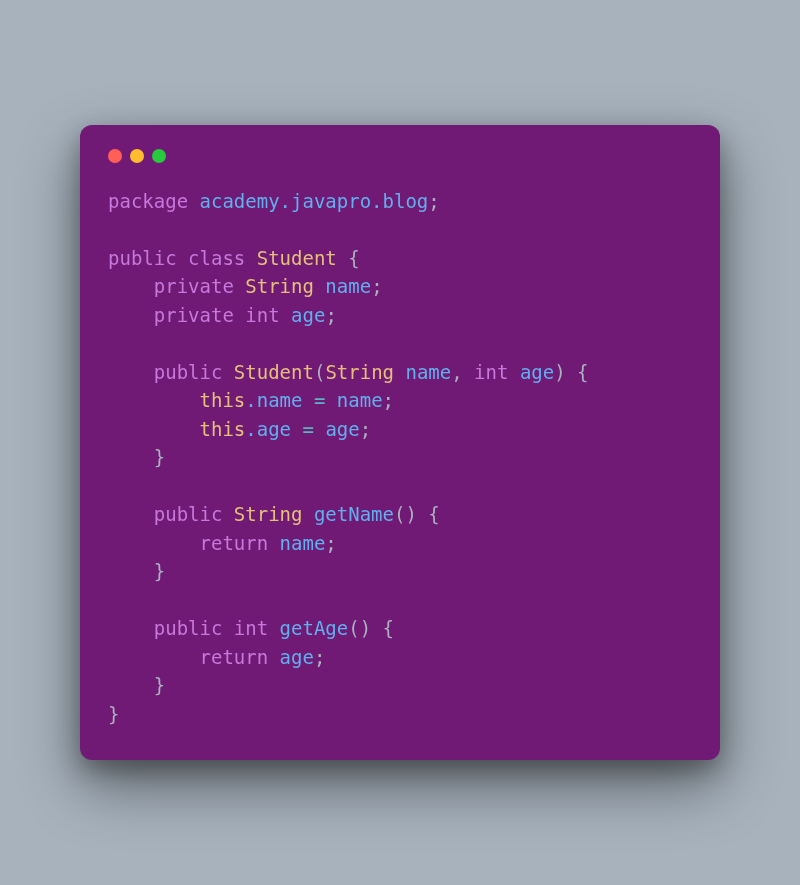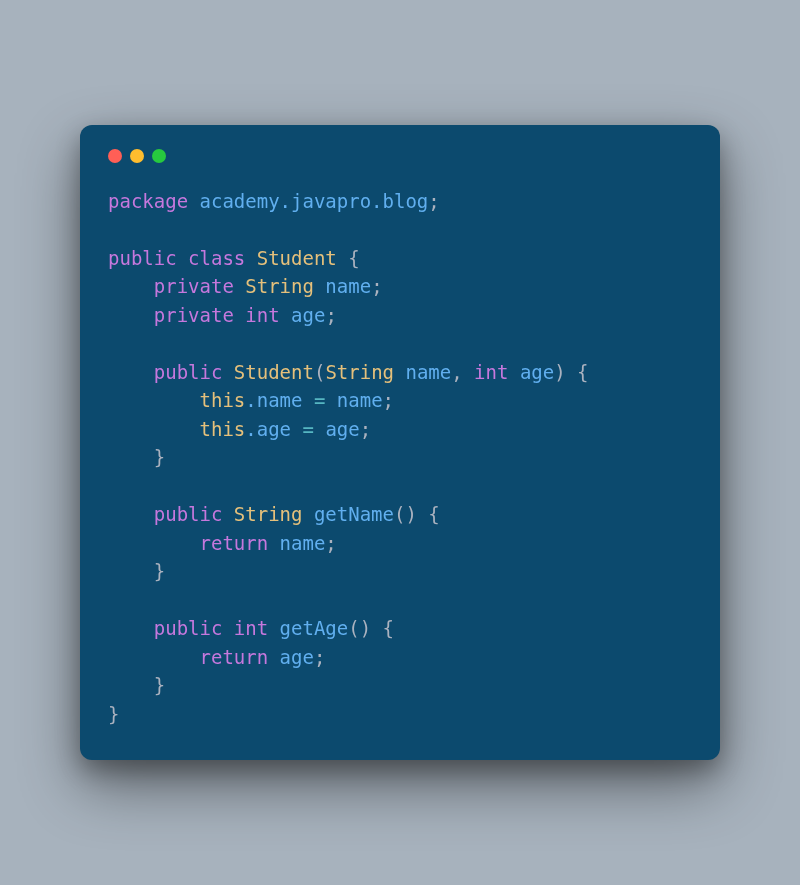--- a/index.html
+++ b/index.html
@@ -11,21 +11,21 @@
       width: 800px;
       height: 885px;
       background: #a7b2bd;
       display: flex;
       align-items: center;
       justify-content: center;
       font-family: 'Menlo', 'Monaco', 'Consolas', monospace;
     }
     .window {
       width: 640px;
-      background: #0c4a6e;
+      background: #701a75;
       border-radius: 12px;
       box-shadow: 0 25px 60px rgba(0,0,0,0.45), 0 10px 25px rgba(0,0,0,0.3);
       padding: 24px 28px 32px 28px;
     }
     .traffic-lights {
       display: flex;
       gap: 8px;
       margin-bottom: 24px;
     }
     .light {

